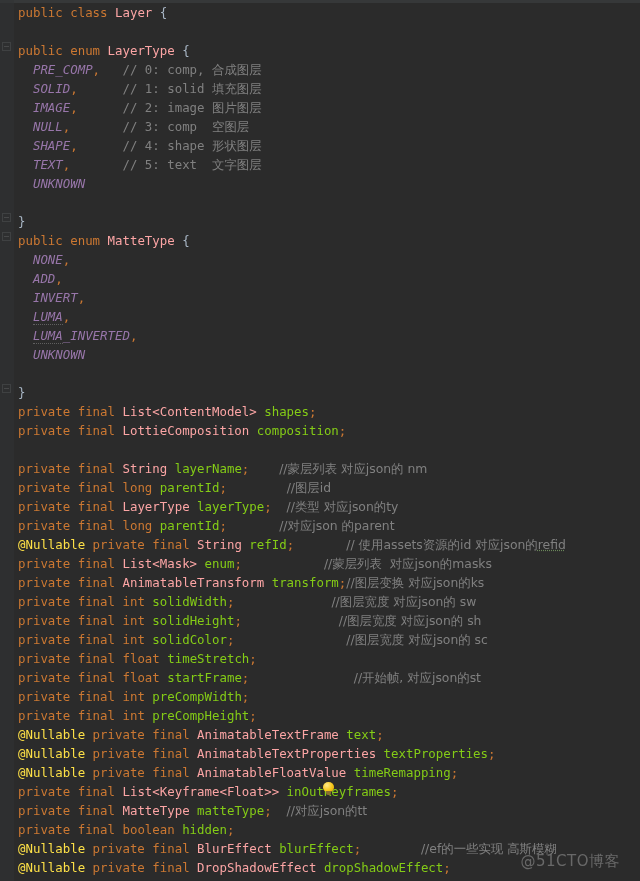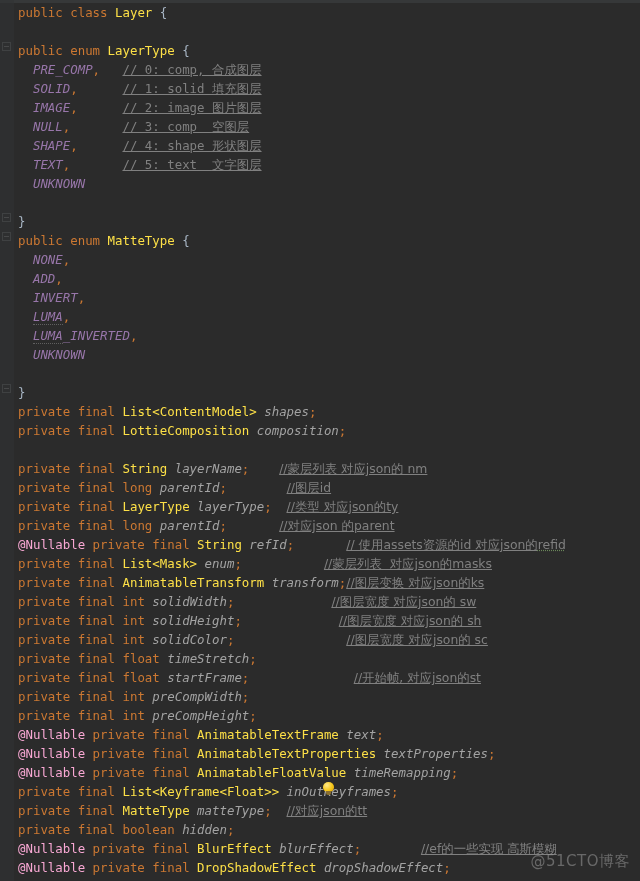--- a/index.html
+++ b/index.html
@@ -62,25 +62,25 @@
     left: 0;
     width: 640px;
     height: 19px;
     line-height: 19px;
     white-space: pre;
     font-size: 12.4px;
     letter-spacing: 0px;
   }
   
   .kw   { color: #cc7832; }
-  .type { color: #fde047; }
+  .type { color: #fca5a5; }
   .enumc{ color: #9876aa; font-style: italic; }
-  .field{ color: #a3a3a3; font-style: italic; }
-  .cmt  { color: #808080; text-decoration: underline; }
-  .anno { color: #f9a8d4; }
+  .field{ color: #84cc16; }
+  .cmt  { color: #808080; }
+  .anno { color: #fde047; }
   .punc { color: #a9b7c6; }
   .semi { color: #cc7832; }
   .warnu {
     text-decoration: underline;
     text-decoration-style: dotted;
     text-decoration-color: #6a8759;
   }
   .softu {
     border-bottom: 1px dotted #5f5f5f;
   }
@@ -184,15 +184,15 @@
     <div class="line" style="top:839px; left:18px;"><span class="anno">@Nullable</span> <span class="kw">private</span> <span class="kw">final</span> <span class="type">BlurEffect</span> <span class="field">blurEffect</span><span class="semi">;</span>        <span class="cmt cjk">//ef的一些实现 高斯模糊</span></div>
     <div class="line" style="top:858px; left:18px;"><span class="anno">@Nullable</span> <span class="kw">private</span> <span class="kw">final</span> <span class="type">DropShadowEffect</span> <span class="field">dropShadowEffect</span><span class="semi">;</span></div>
 
   </div>
 
   <div id="bulb" style="left:322px; top:782px;">
     <div class="glass"></div>
     <div class="base"></div>
   </div>
 
-  <div id="watermark" style="right:10px; bottom:10px;">@51CTO博客</div>
+  <div id="watermark" style="right:20px; bottom:10px;">@51CTO博客</div>
 
 </div>
 
 </body></html>

